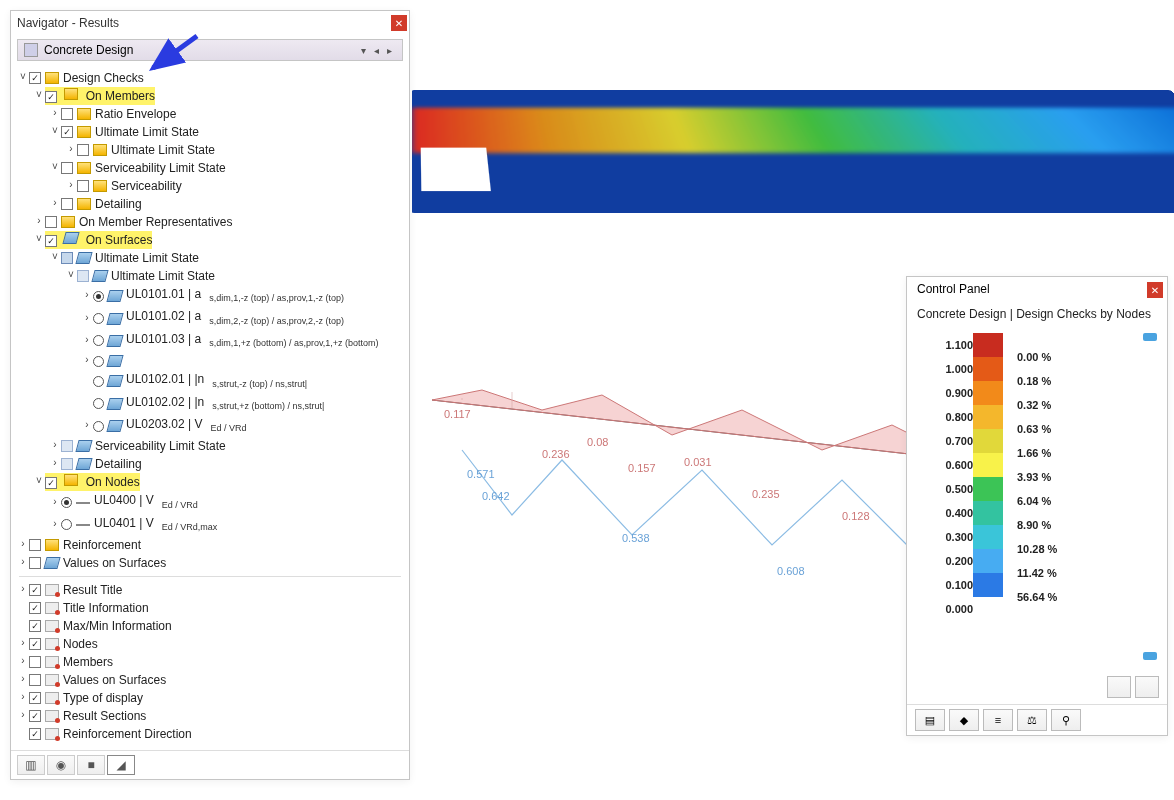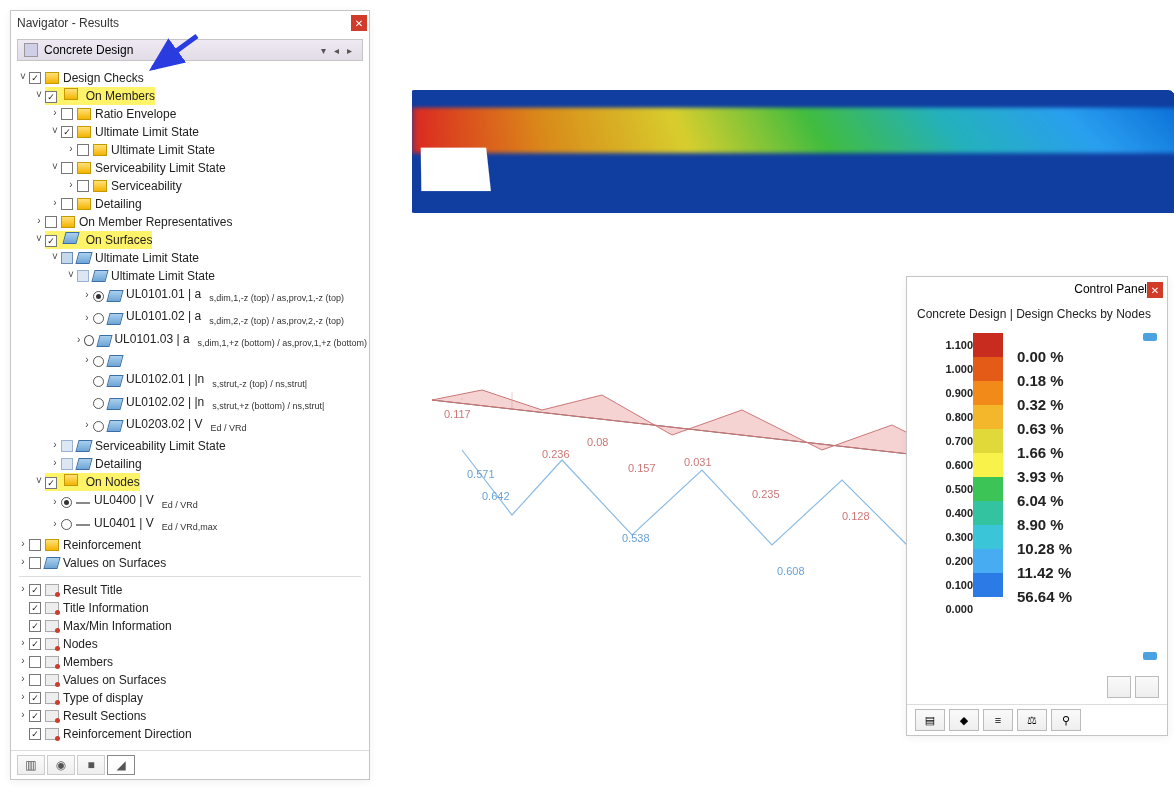--- a/index.html
+++ b/index.html
@@ -9,21 +9,21 @@
     background: #fff;
     position: relative;
     width: 1174px;
     height: 800px;
     overflow: hidden;
   }
 
   
   .nav-panel {
     position: absolute; left: 10px; top: 10px;
-    width: 360px; height: 770px;
+    width: 400px; height: 770px;
     border: 1px solid #c5c5c5;
     background: #fff;
     display: flex; flex-direction: column;
     box-shadow: 0 2px 8px rgba(0,0,0,.06);
   }
   .nav-header {
     display: flex; align-items: center; justify-content: space-between;
     padding: 4px 2px 4px 6px;
     font-size: 12px;
     color: #333;
@@ -139,27 +139,27 @@
   .vlabel.b { color:#6aa2d7; }
 
   
   .ctrl {
     position:absolute; right:6px; top:276px;
     width:262px; height:460px;
     background:#fff; border:1px solid #c5c5c5;
     box-shadow: 0 2px 8px rgba(0,0,0,.06);
     display:flex; flex-direction:column;
   }
-  .ctrl-hdr { display:flex; justify-content:flex-end; padding:5px 4px 5px 10px; font-size:12px;}
+  .ctrl-hdr { display:flex; justify-content:space-between; padding:5px 4px 5px 10px; font-size:12px;}
   .ctrl-sub { padding:4px 10px 8px 10px; font-size:12px; color:#222;}
   .legend { flex:1; padding:4px 10px 4px 10px; display:flex;font-weight:bold;}
   .legend-col-vals { width:56px; text-align:right; font-size:11px; line-height:24px; color:#222;}
   .legend-col-swatch { width:30px; display:flex; flex-direction:column;}
   .legend-swatch { height:24px; width:30px;}
-  .legend-col-pct { flex:1; font-size:15px; line-height:24px; padding-left:14px; color:#222;}
+  .legend-col-pct { flex:1; font-size:11px; line-height:24px; padding-left:14px; color:#222;}
   .legend-track { width:14px; position:relative;}
   .legend-knob { position:absolute; width:14px; height:8px; background:#4aa3e0; border-radius:2px;}
   .ctrl-btns { display:flex; justify-content:flex-end; gap:4px; padding:6px 8px;}
   .ctrl-btns .btn { width:24px;height:22px;border:1px solid #bbb; background:linear-gradient(#fafafa,#eee); cursor:pointer;}
   .ctrl-tabs { display:flex; gap:4px; padding:4px 8px; border-top:1px solid #ddd;}
   .ctrl-tabs .tab-btn { width:30px;height:22px;border:1px solid #bbb; background:linear-gradient(#fafafa,#eee); cursor:pointer; display:inline-flex;align-items:center;justify-content:center;font-size:11px;}
 </style>
 </head>
 <body>
 

